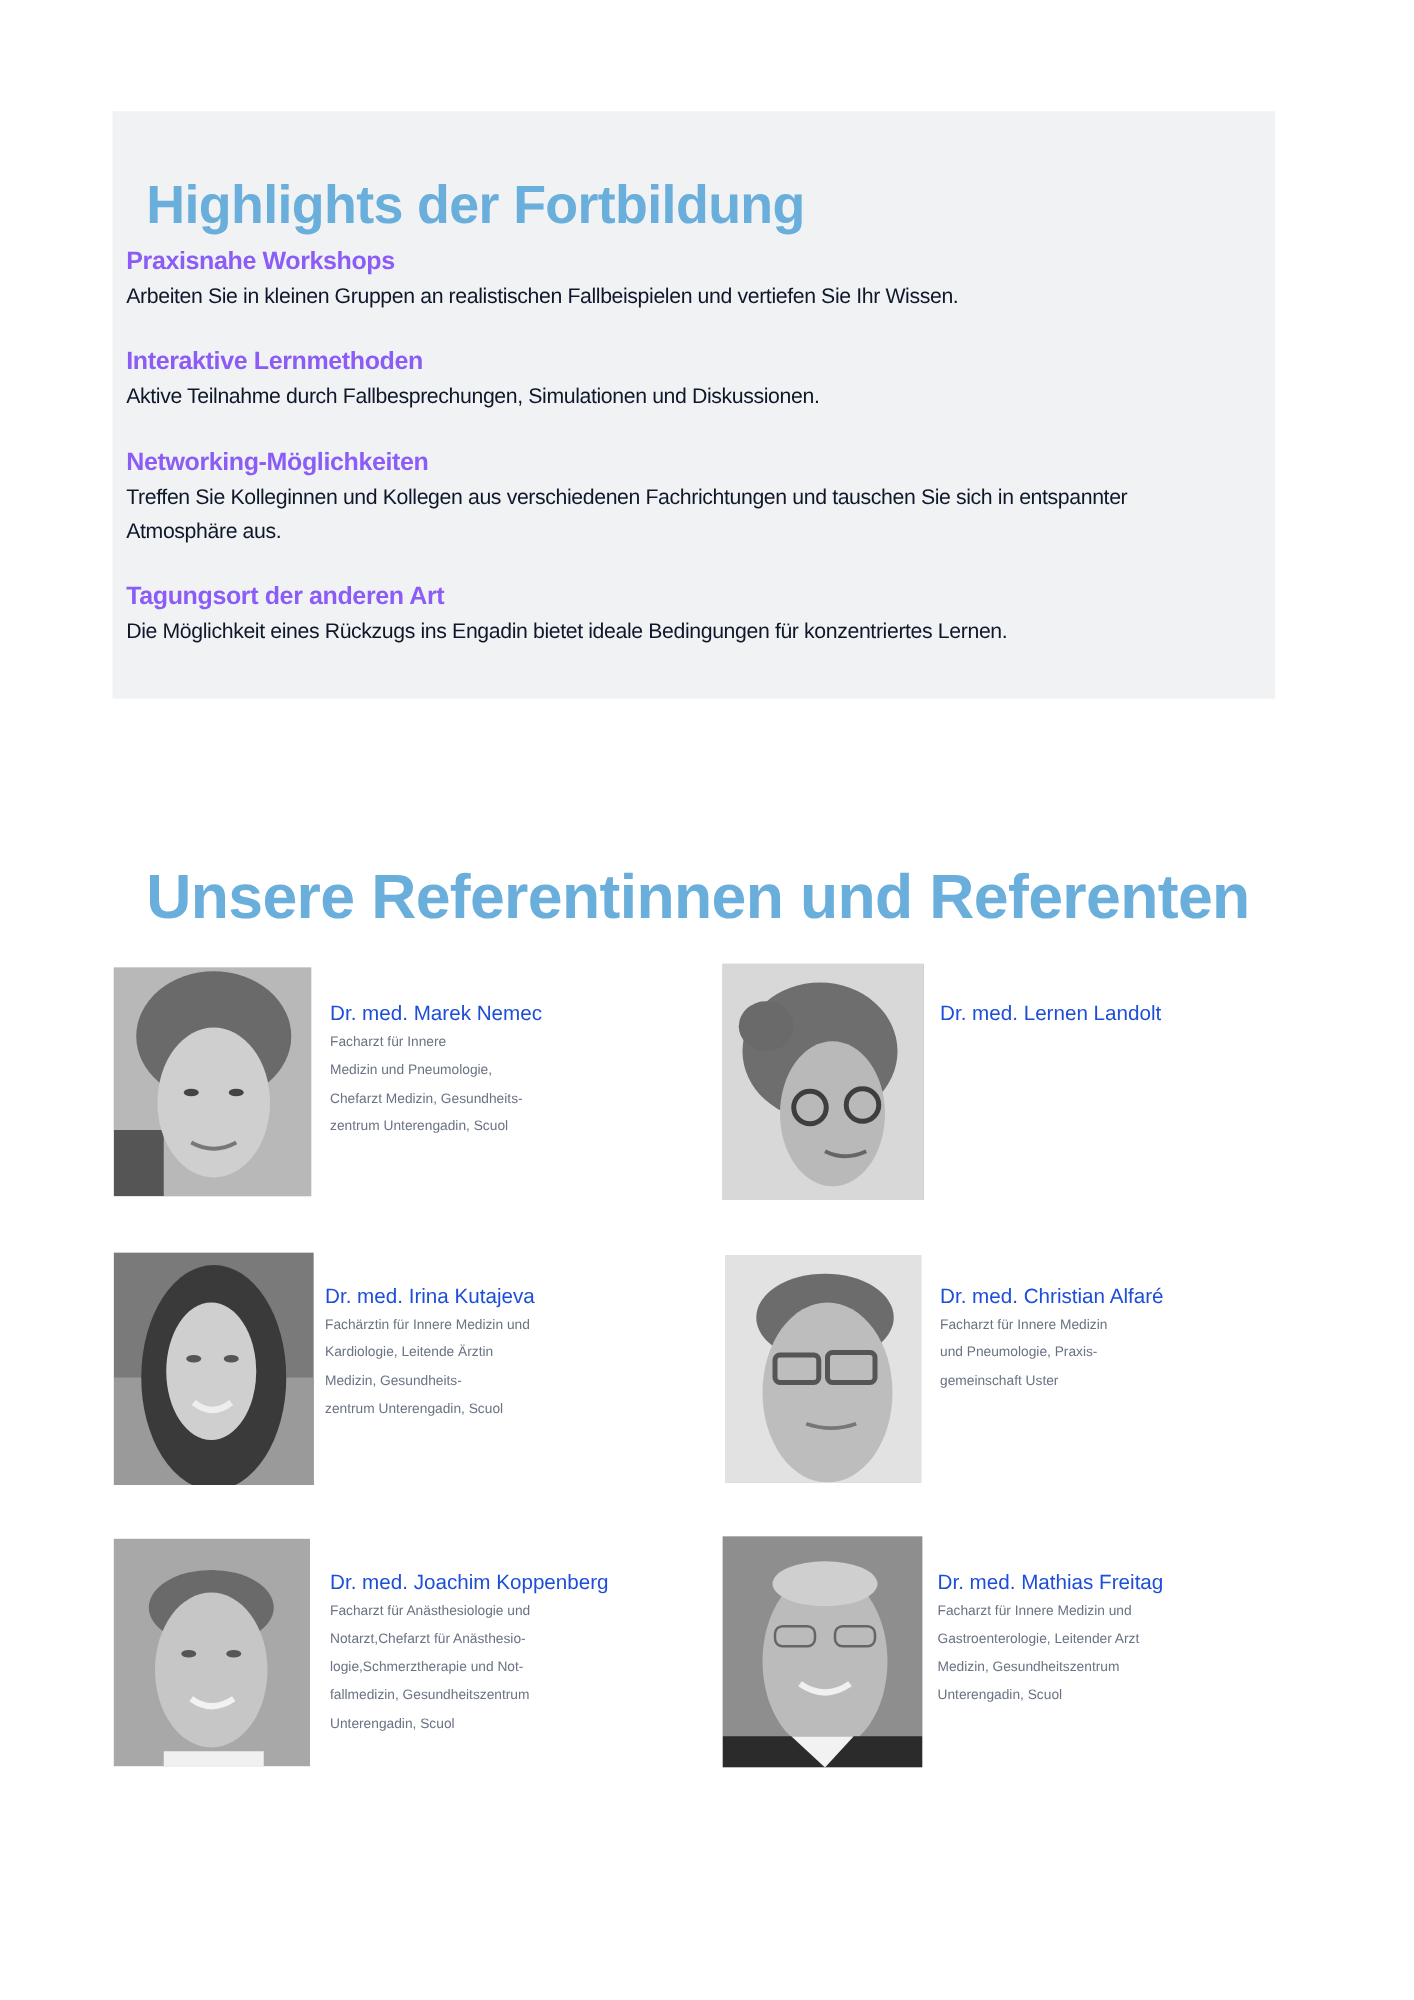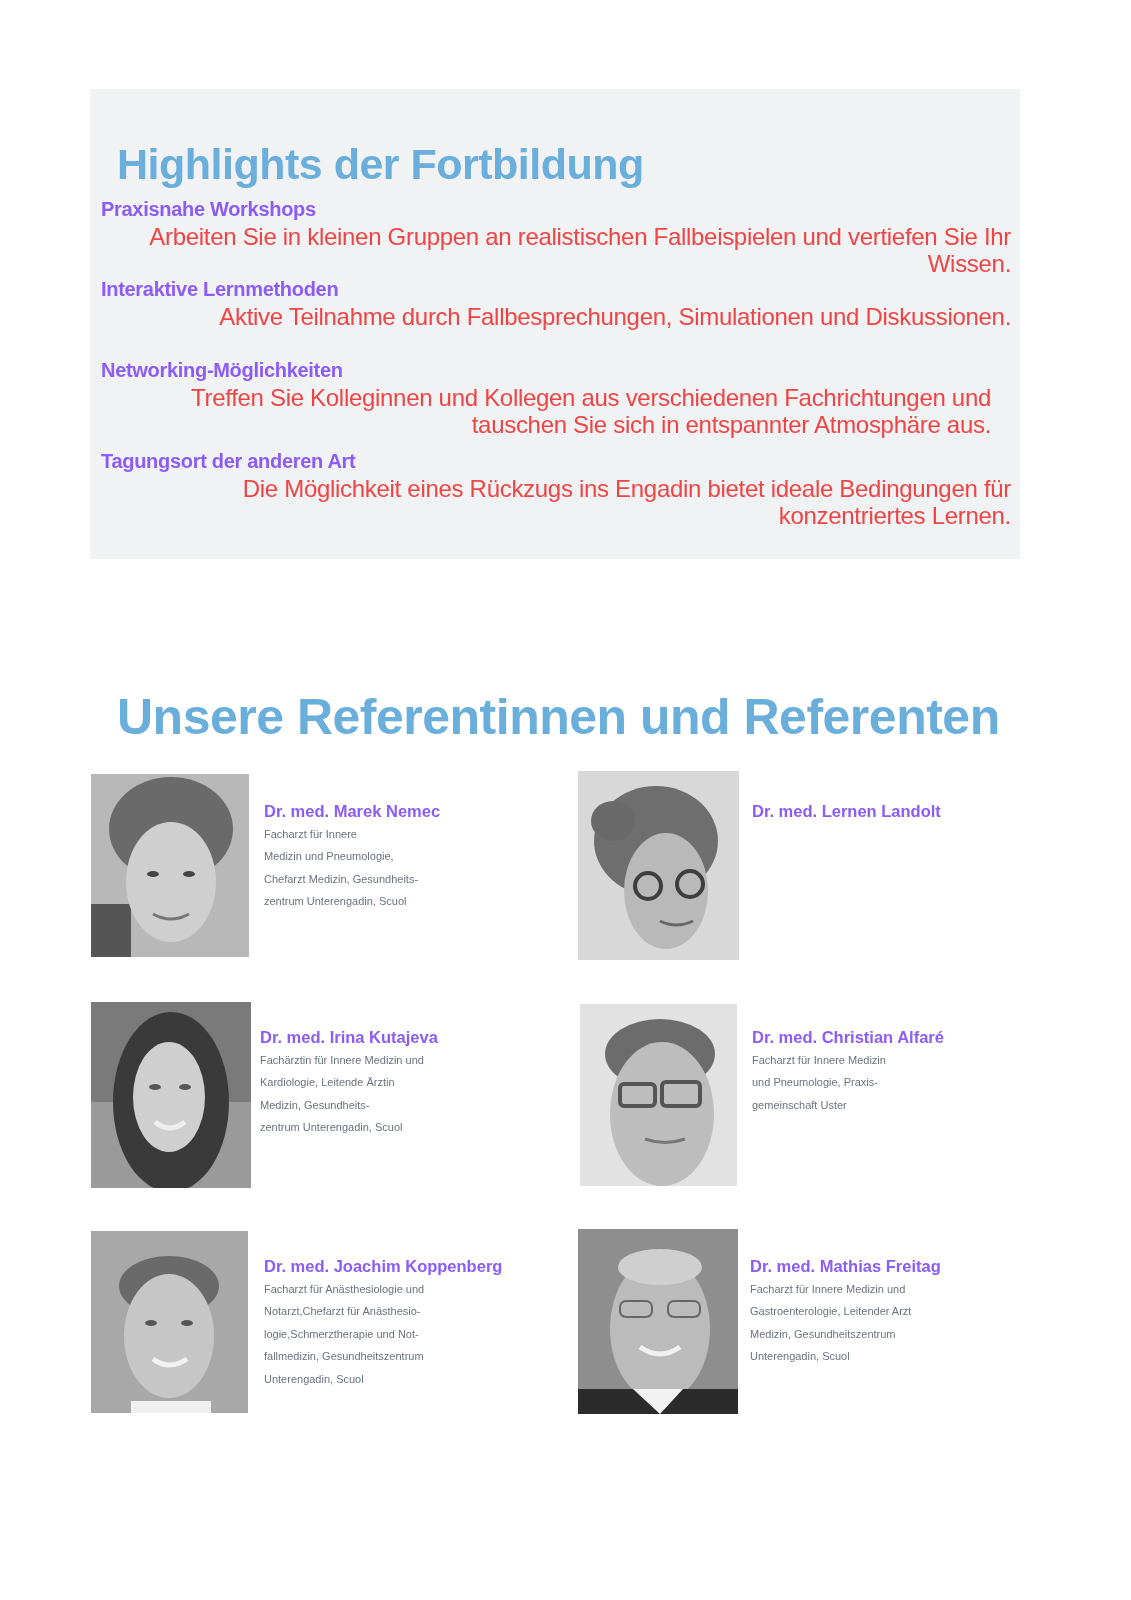--- a/index.html
+++ b/index.html
@@ -27,30 +27,30 @@
       white-space: nowrap;
     }
     .title-highlights { left: 101px; top: 122px; font-size: 43px; line-height: 52px; }
     .title-speakers { left: 101px; top: 676px; font-size: 50px; line-height: 50px; }
     .highlight-item { position: absolute; left: 101px; width: 910px; }
     .highlight-heading {
       font-weight: bold; font-size: 20px; line-height: 27px; color: #8b5cf6;
       letter-spacing: -0.3px;
     }
     .highlight-text {
-      font-size: 24px; line-height: 27px; color: #ef4444; letter-spacing: -0.3px; text-align: right;
+      font-size: 17px; line-height: 27px; color: #0f172a; letter-spacing: -0.3px;
     }
     .speaker-photo {
       position: absolute;
       background: #bdbdbd;
       overflow: hidden;
     }
     .speaker-info { position: absolute; width: 280px; }
     .speaker-name {
-      font-weight: bold; font-size: 16.5px; line-height: 22.5px; color: #8b5cf6;
+      font-weight: normal; font-size: 16.5px; line-height: 22.5px; color: #1d4ed8;
       white-space: nowrap;
     }
     .speaker-bio {
       font-size: 11px; line-height: 22.5px; color: #6a7383; white-space: pre-line;
     }
     .photo-svg { width: 100%; height: 100%; display: block; }
   </style>
 </head>
 <body>
 
@@ -62,21 +62,21 @@
   <div class="highlight-text">Arbeiten Sie in kleinen Gruppen an realistischen Fallbeispielen und vertiefen Sie Ihr Wissen.</div>
 </div>
 <div class="highlight-item" style="top:276px;">
   <div class="highlight-heading">Interaktive Lernmethoden</div>
   <div class="highlight-text">Aktive Teilnahme durch Fallbesprechungen, Simulationen und Diskussionen.</div>
 </div>
 <div class="highlight-item" style="top:357px; width:890px;">
   <div class="highlight-heading">Networking-Möglichkeiten</div>
   <div class="highlight-text">Treffen Sie Kolleginnen und Kollegen aus verschiedenen Fachrichtungen und tauschen Sie sich in entspannter Atmosphäre aus.</div>
 </div>
-<div class="highlight-item" style="top:448px;">
+<div class="highlight-item" style="top:464px;">
   <div class="highlight-heading">Tagungsort der anderen Art</div>
   <div class="highlight-text">Die Möglichkeit eines Rückzugs ins Engadin bietet ideale Bedingungen für konzentriertes Lernen.</div>
 </div>
 
 <h2 class="section-title title-speakers">Unsere Referentinnen und Referenten</h2>
 
 <div class="speaker-photo" style="left:91px; top:774px; width:158px; height:183px; background:#a9a9a9;">
   <svg class="photo-svg" viewBox="0 0 158 183" preserveAspectRatio="none">
     <rect width="158" height="183" fill="#b8b8b8"></rect>
     <rect x="0" y="130" width="40" height="53" fill="#555"></rect>

